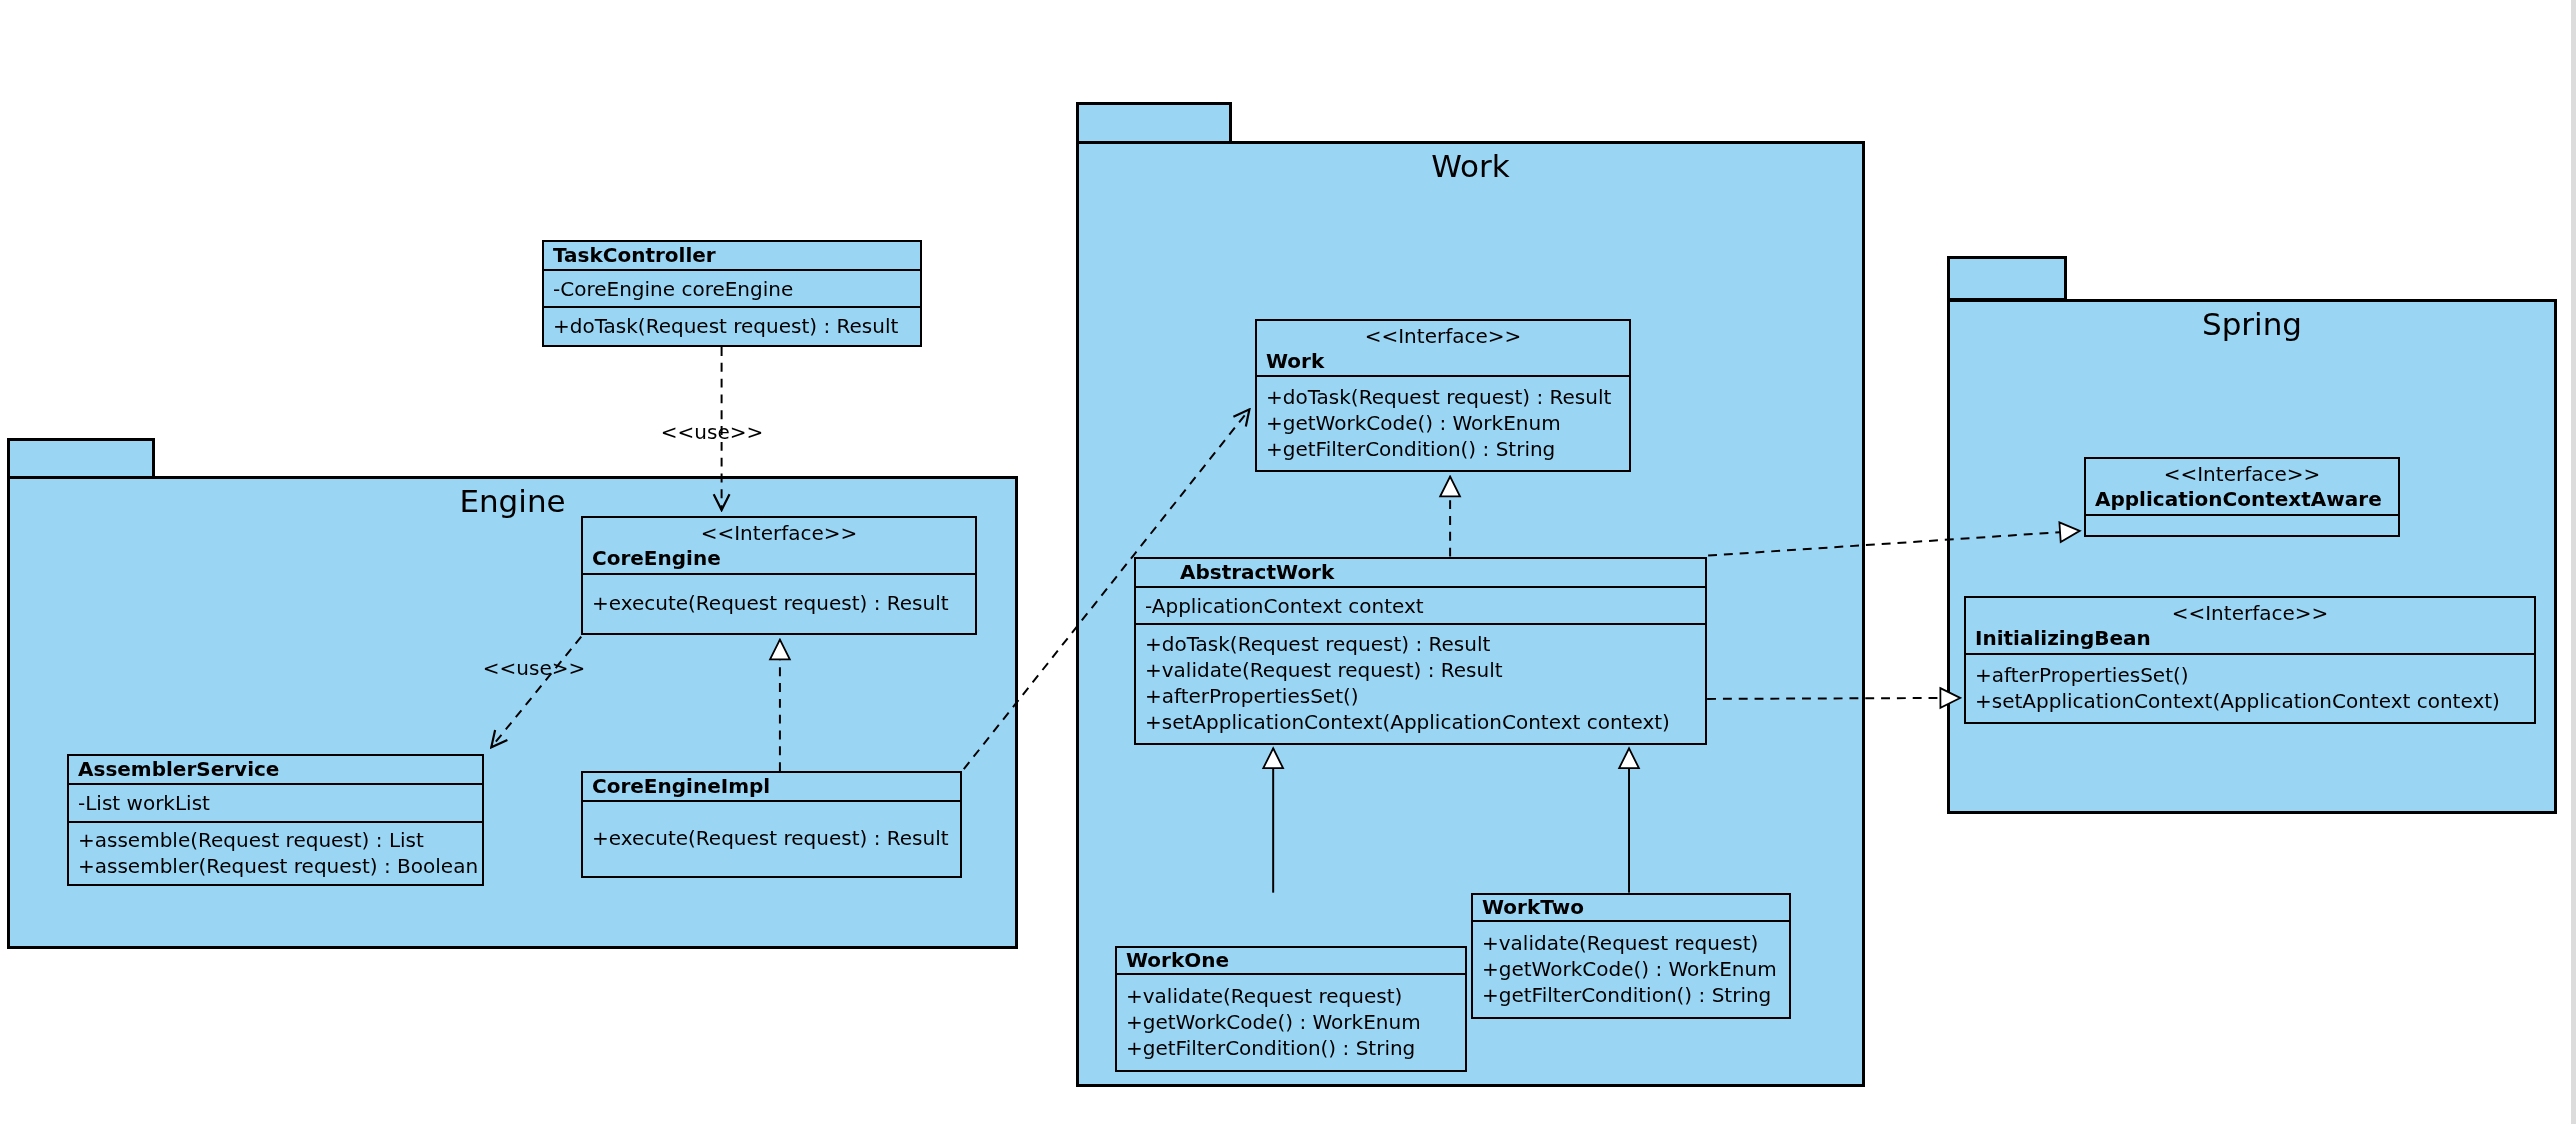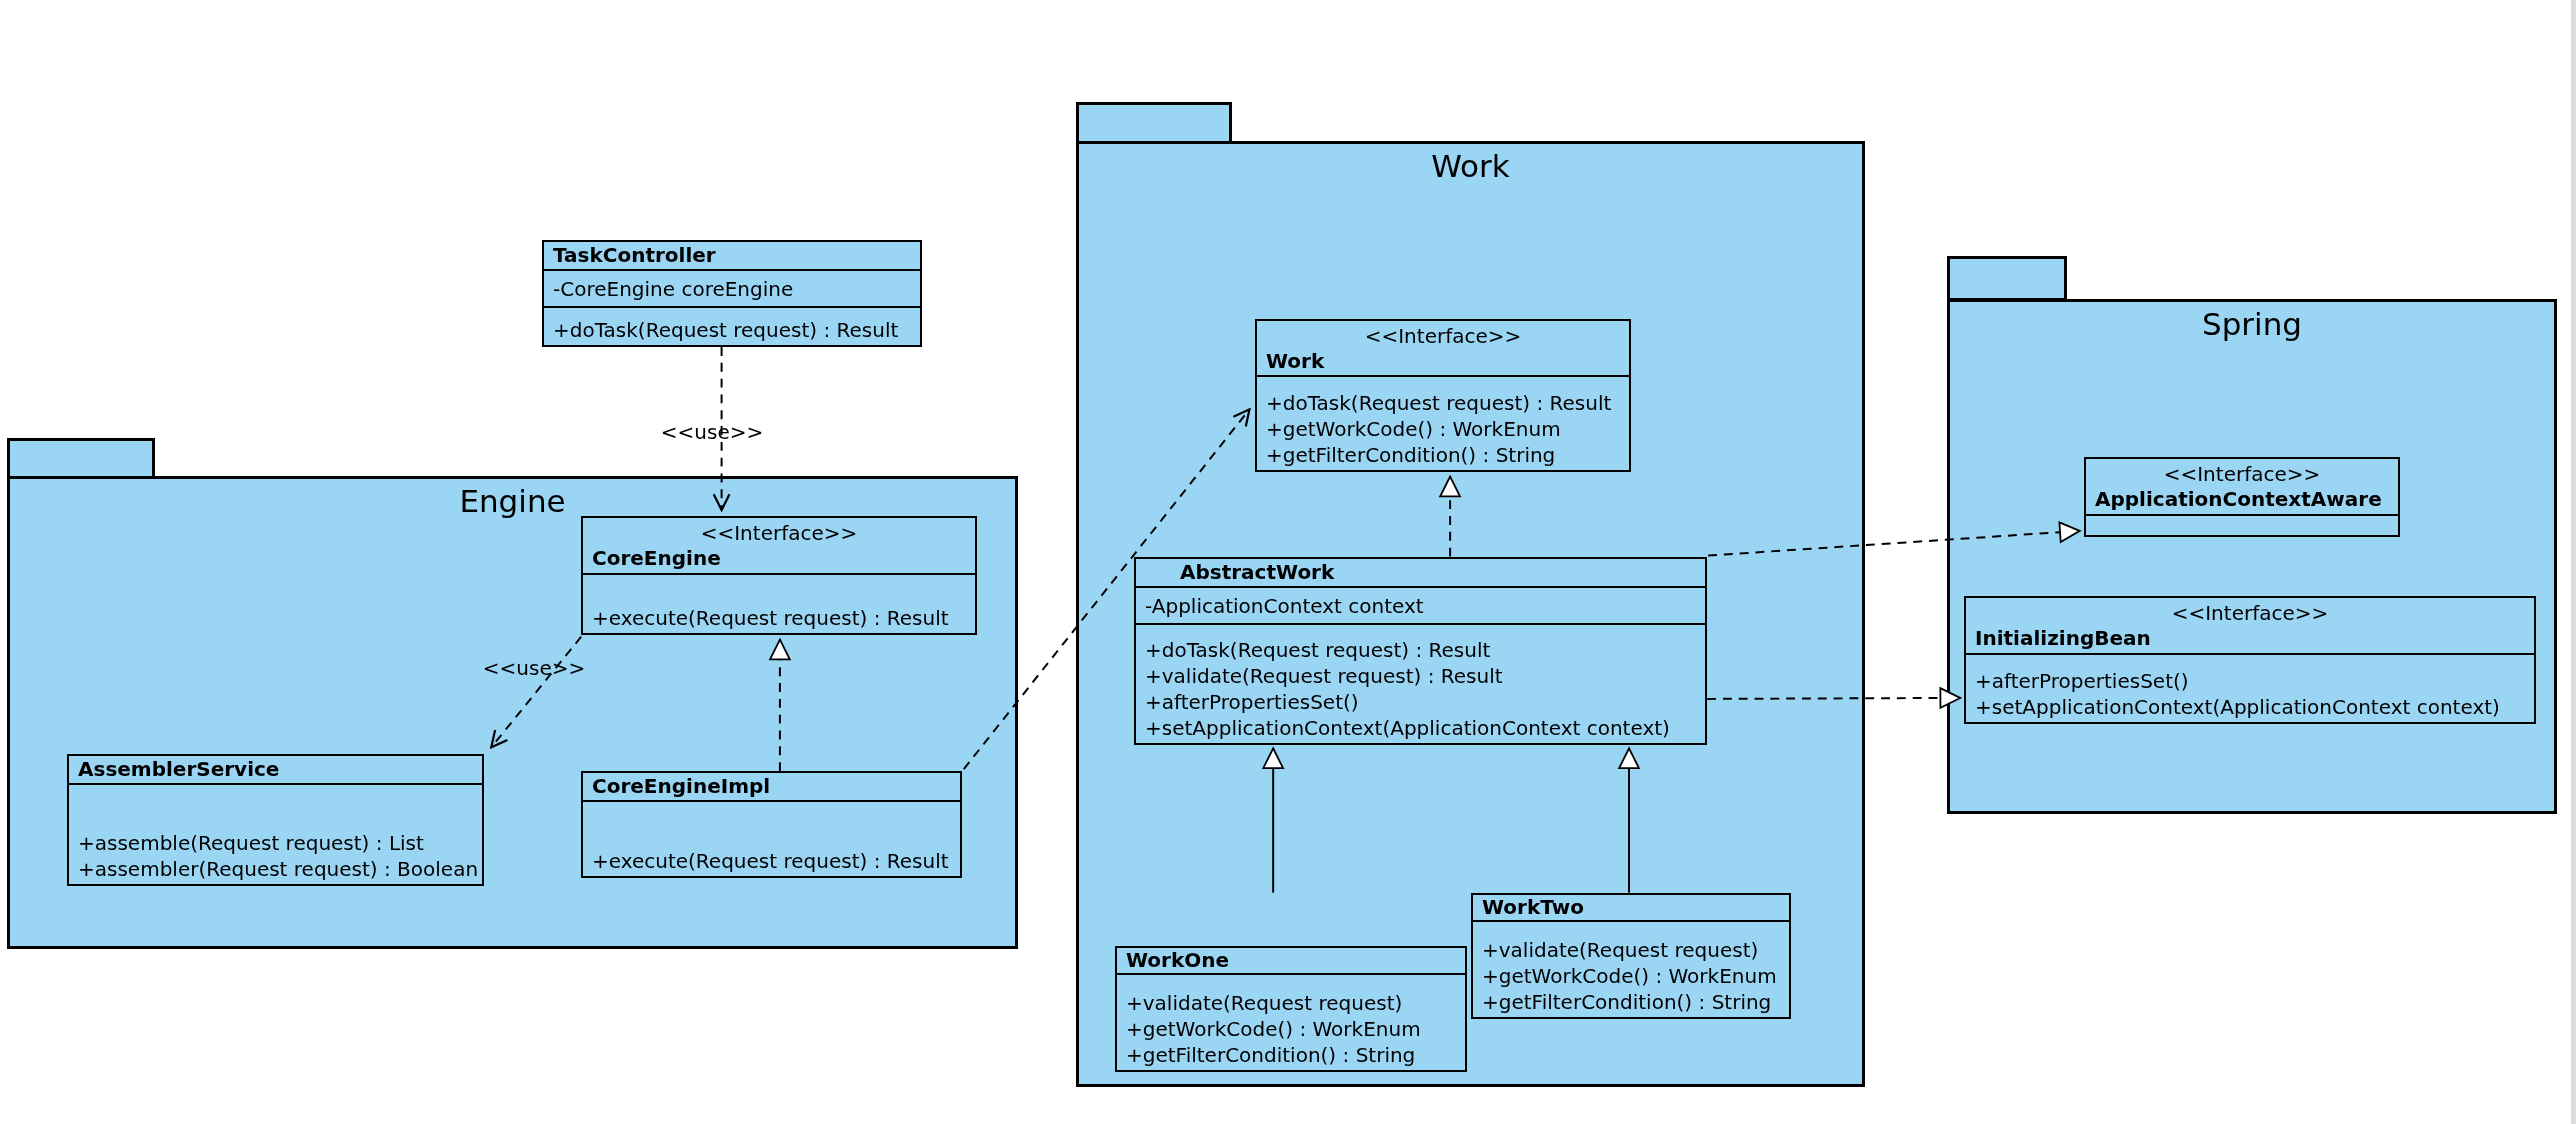--- a/index.html
+++ b/index.html
@@ -12,21 +12,21 @@
   .pkg-tab{position:absolute;background:#9BD5F4;border:3px solid #000;box-sizing:border-box;}
   .pkg-body{position:absolute;background:#9BD5F4;border:3px solid #000;box-sizing:border-box;}
   .pkg-title{width:100%;text-align:center;font-size:31px;padding-top:5px;line-height:34px;}
   
   .cls{position:absolute;background:#9BD5F4;border:2px solid #000;box-sizing:border-box;
        display:flex;flex-direction:column;}
   .row{box-sizing:border-box;border-top:2px solid #000;padding:2px 9px;
        display:flex;flex-direction:column;justify-content:center;overflow:hidden;}
   .row:first-child{border-top:none;}
   .row.grow{flex:1;}
-  .row.methods{justify-content:flex-end;padding-top:0;}
+  .row.methods{justify-content:center;padding-top:0;}
   .t{font-weight:bold;text-align:left;line-height:25px;white-space:nowrap;}
   .stereo{font-weight:normal;text-align:center;line-height:26px;white-space:nowrap;}
   .line{line-height:26px;white-space:nowrap;}
   
   svg.edges{position:absolute;left:0;top:0;pointer-events:none;}
   svg.edges path{pointer-events:stroke;}
   .edge-label{position:absolute;width:198px;text-align:center;line-height:26px;}
   .window-edge{position:absolute;right:0;top:0;width:5px;height:1125px;background:#dcdcdc;}
 </style>
 </head>
@@ -67,20 +67,23 @@
       <div class="t">CoreEngine</div>
     </div>
     <div class="row methods grow">
         <div class="line">+execute(Request request) : Result</div>
       </div>
   </div>
 
   <div class="cls" style="left:67px;top:754px;width:417px;height:132px;">
     <div class="row" style="height:27px;">
         <div class="t">AssemblerService</div>
+      </div>
+    <div class="row" style="height:38px;">
+        <div class="line">-List workList</div>
       </div>
     <div class="row methods grow">
       <div class="line">+assemble(Request request) : List</div>
       <div class="line">+assembler(Request request) : Boolean</div>
     </div>
   </div>
 
   <div class="cls" style="left:581px;top:771px;width:381px;height:107px;">
     <div class="row" style="height:27px;">
         <div class="t">CoreEngineImpl</div>

